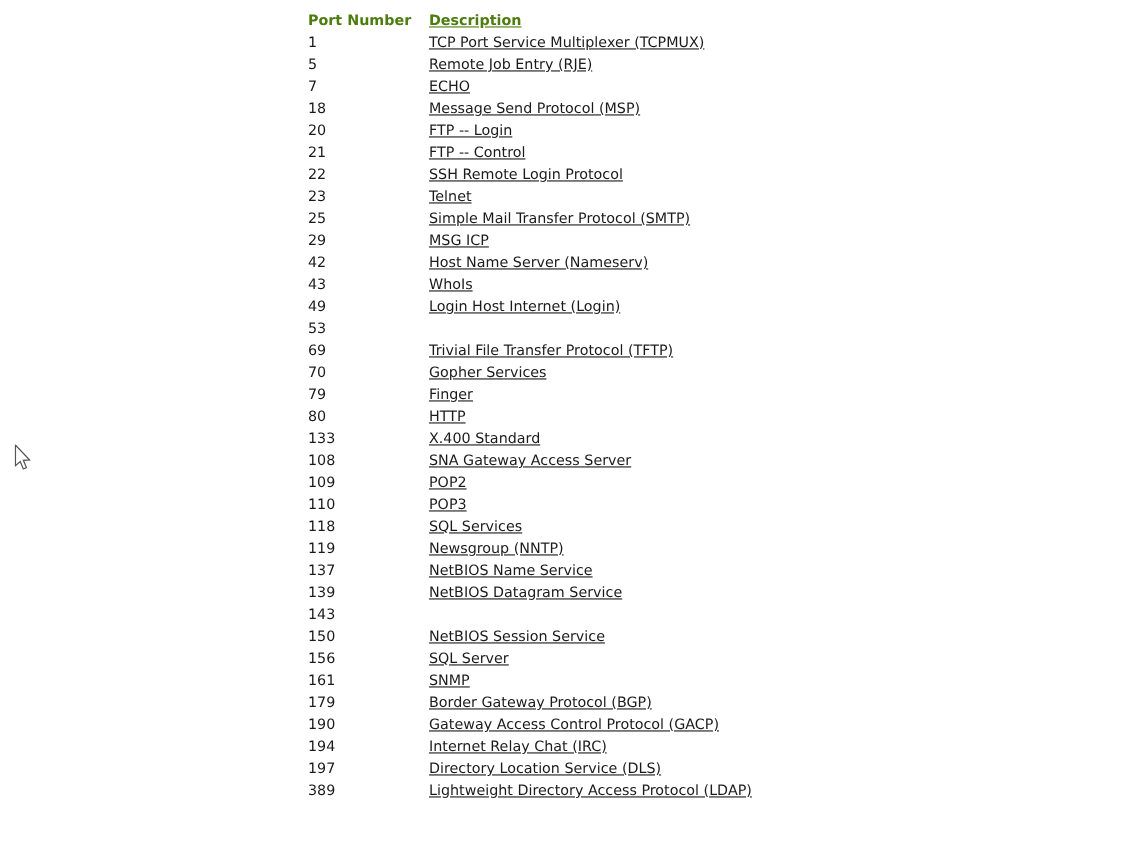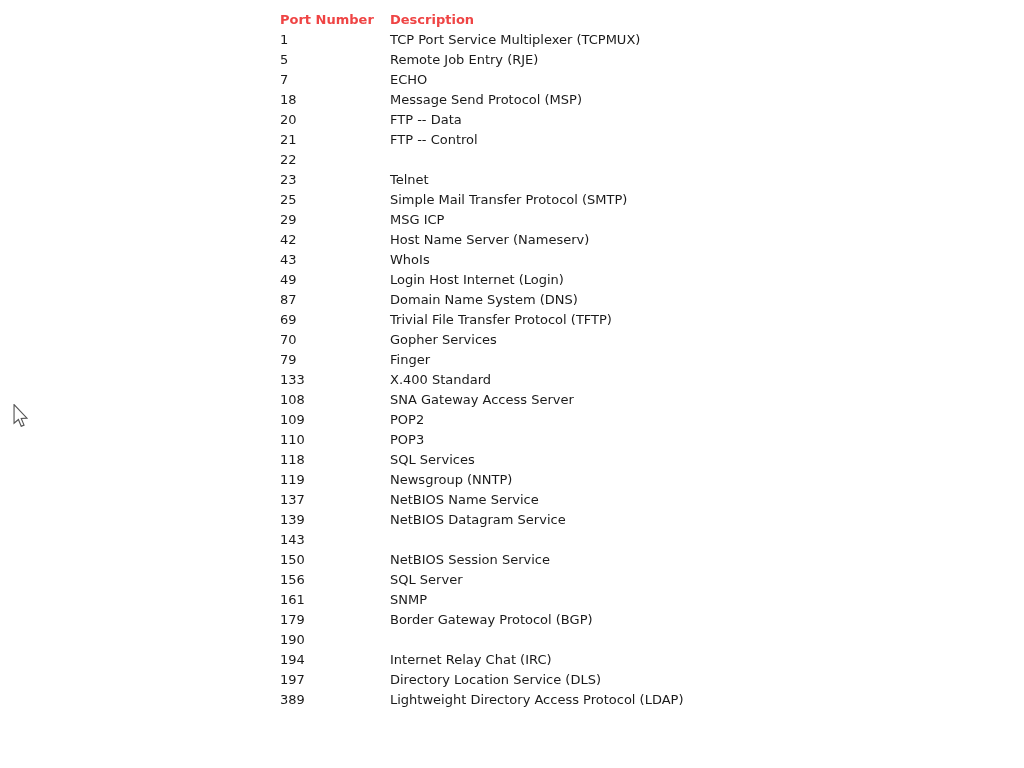--- a/index.html
+++ b/index.html
@@ -34,24 +34,25 @@
   }
   .cell {
     display: block;
   }
   .col-port {
     width: 110px;
     flex: 0 0 110px;
   }
   .col-desc {
     flex: 0 0 auto;
+    text-decoration: underline;
   }
   .header-row .cell {
     font-weight: bold;
-    color: #ef4444;
+    color: #4d7c0f;
   }
   .cursor {
     position: absolute;
     width: 15px;
     height: 23px;
     pointer-events: none;
   }
 </style>
 </head>
 <body>
@@ -79,30 +80,31 @@
     <div class="cell col-desc">ECHO</div>
   </div>
 
   <div class="row">
     <div class="cell col-port">18</div>
     <div class="cell col-desc">Message Send Protocol (MSP)</div>
   </div>
 
   <div class="row">
     <div class="cell col-port">20</div>
-    <div class="cell col-desc">FTP -- Data</div>
+    <div class="cell col-desc">FTP -- Login</div>
   </div>
 
   <div class="row">
     <div class="cell col-port">21</div>
     <div class="cell col-desc">FTP -- Control</div>
   </div>
 
   <div class="row">
     <div class="cell col-port">22</div>
+    <div class="cell col-desc">SSH Remote Login Protocol</div>
   </div>
 
   <div class="row">
     <div class="cell col-port">23</div>
     <div class="cell col-desc">Telnet</div>
   </div>
 
   <div class="row">
     <div class="cell col-port">25</div>
     <div class="cell col-desc">Simple Mail Transfer Protocol (SMTP)</div>
@@ -123,39 +125,42 @@
     <div class="cell col-port">43</div>
     <div class="cell col-desc">WhoIs</div>
   </div>
 
   <div class="row">
     <div class="cell col-port">49</div>
     <div class="cell col-desc">Login Host Internet (Login)</div>
   </div>
 
   <div class="row">
-    <div class="cell col-port">87</div>
-    <div class="cell col-desc">Domain Name System (DNS)</div>
+    <div class="cell col-port">53</div>
   </div>
 
   <div class="row">
     <div class="cell col-port">69</div>
     <div class="cell col-desc">Trivial File Transfer Protocol (TFTP)</div>
   </div>
 
   <div class="row">
     <div class="cell col-port">70</div>
     <div class="cell col-desc">Gopher Services</div>
   </div>
 
   <div class="row">
     <div class="cell col-port">79</div>
     <div class="cell col-desc">Finger</div>
   </div>
 
+  <div class="row">
+    <div class="cell col-port">80</div>
+    <div class="cell col-desc">HTTP</div>
+  </div>
 
   <div class="row">
     <div class="cell col-port">133</div>
     <div class="cell col-desc">X.400 Standard</div>
   </div>
 
   <div class="row">
     <div class="cell col-port">108</div>
     <div class="cell col-desc">SNA Gateway Access Server</div>
   </div>
@@ -210,20 +215,21 @@
     <div class="cell col-desc">SNMP</div>
   </div>
 
   <div class="row">
     <div class="cell col-port">179</div>
     <div class="cell col-desc">Border Gateway Protocol (BGP)</div>
   </div>
 
   <div class="row">
     <div class="cell col-port">190</div>
+    <div class="cell col-desc">Gateway Access Control Protocol (GACP)</div>
   </div>
 
   <div class="row">
     <div class="cell col-port">194</div>
     <div class="cell col-desc">Internet Relay Chat (IRC)</div>
   </div>
 
   <div class="row">
     <div class="cell col-port">197</div>
     <div class="cell col-desc">Directory Location Service (DLS)</div>

